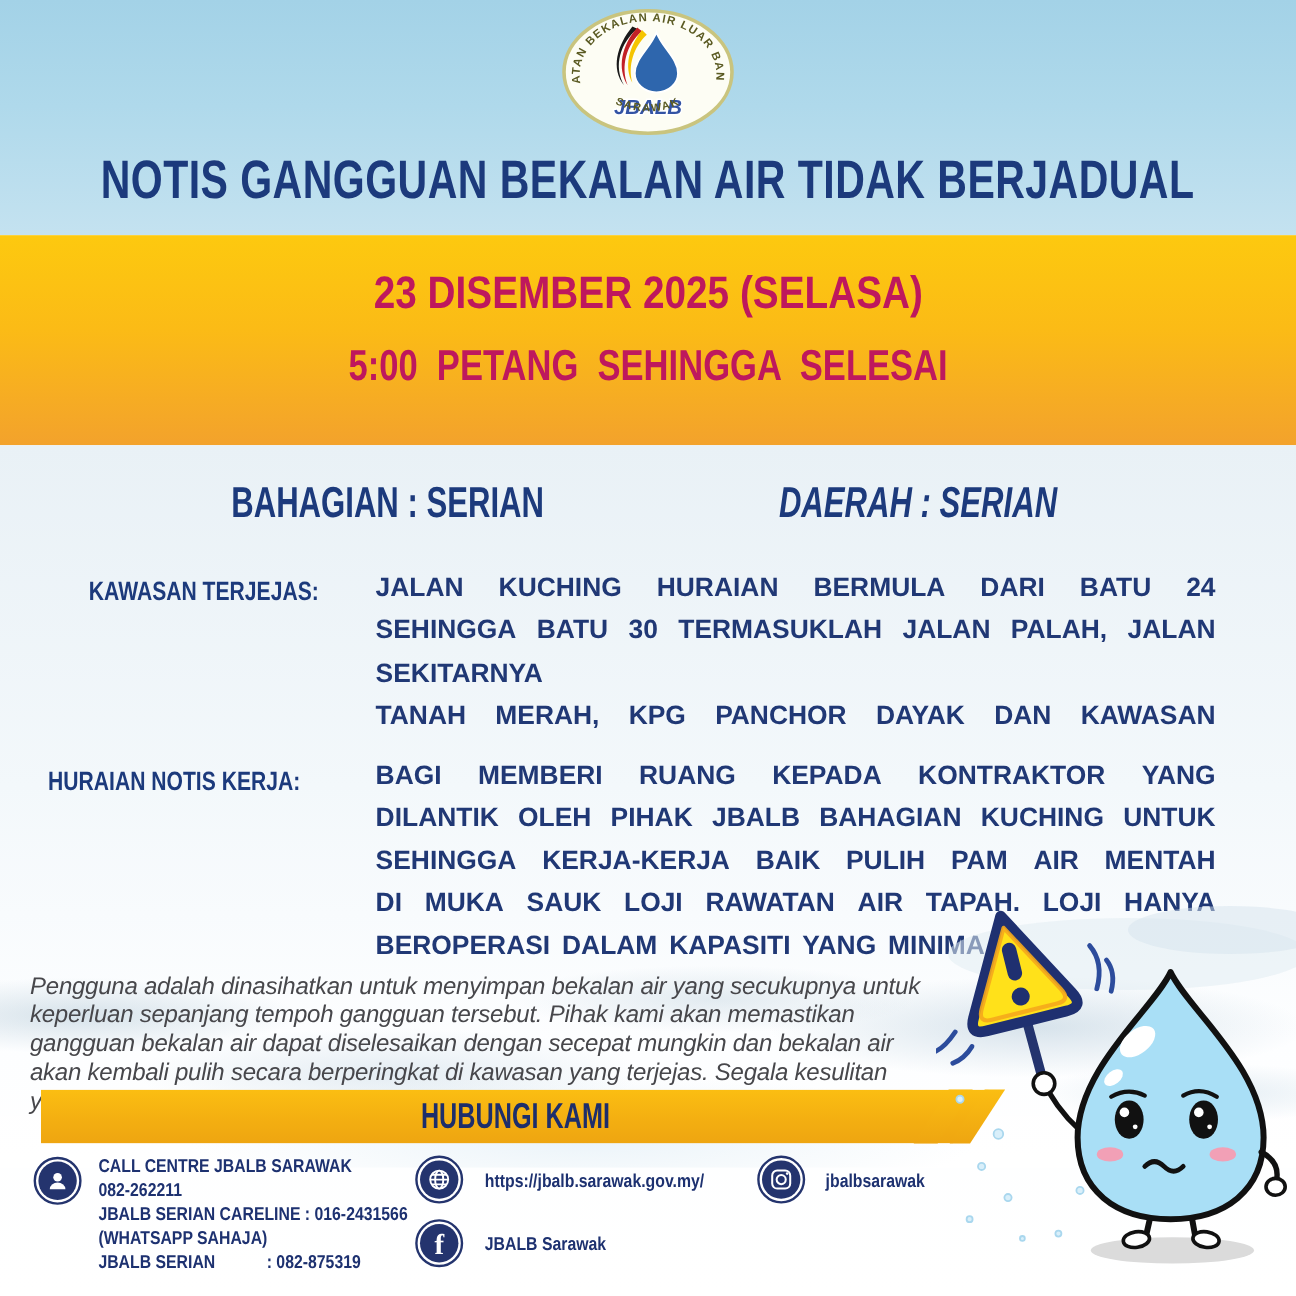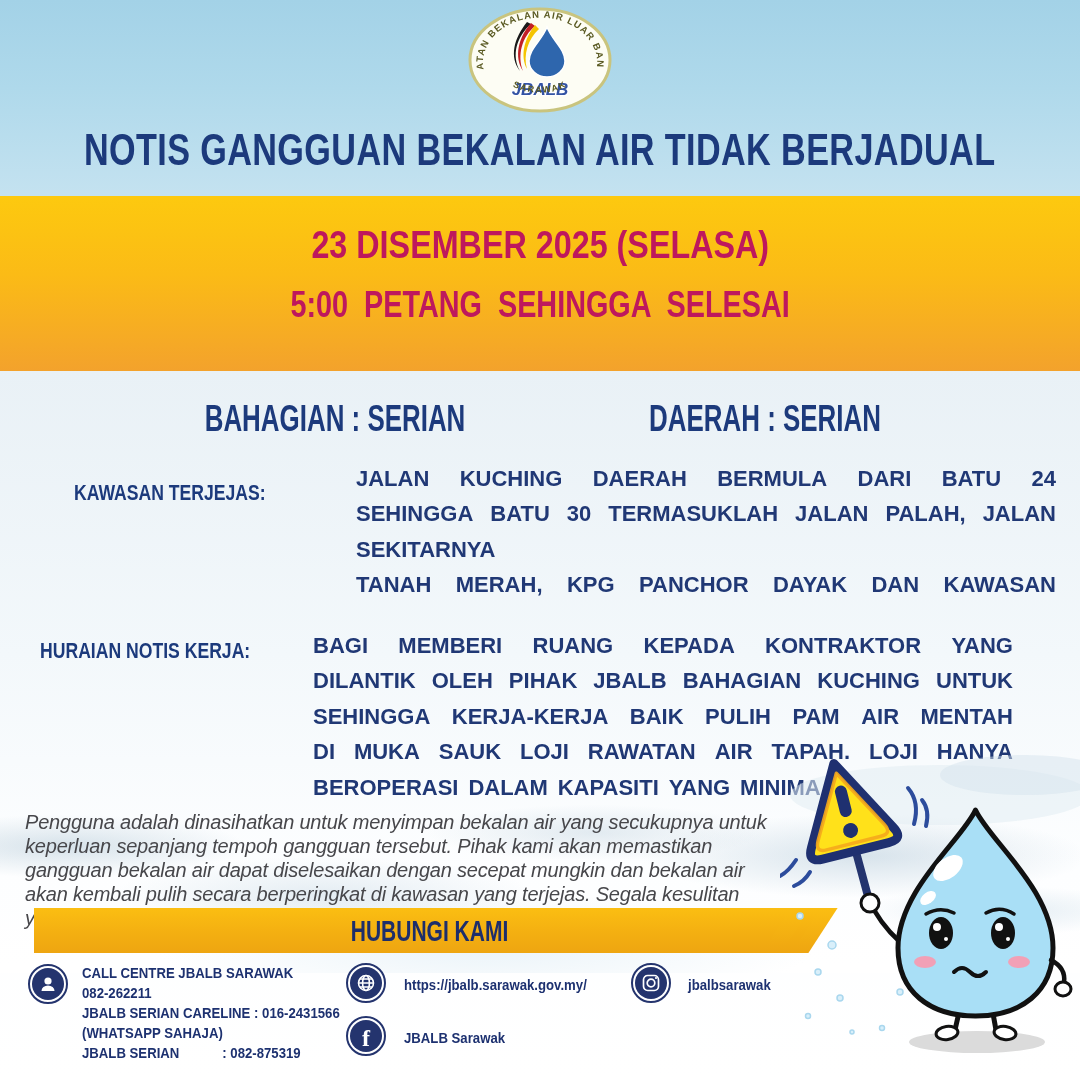--- a/index.html
+++ b/index.html
@@ -20,28 +20,28 @@
   .sched-date,.sched-time{position:absolute;left:0;width:1080px;text-align:center;white-space:nowrap;color:#be185d;font-weight:bold;}
   .sched-date{top:224px;font-size:38px;}
   .sched-date span{display:inline-block;transform:scaleX(.85);}
   .sched-time{top:284px;font-size:36px;text-decoration:underline;}
   .sched-time span{display:inline-block;transform:scaleX(.80);word-spacing:10px;}
   
   .main-bg{position:absolute;left:0;top:371px;width:1080px;height:709px;
     background:linear-gradient(180deg,#E9F1F6 0%,#F3F8FB 40%,#FDFEFF 70%,#FFFFFF 100%);}
   .region-head{position:absolute;top:398px;font-size:36px;font-weight:bold;color:#1C3A7C;text-align:center;white-space:nowrap;}
   .region-head span{display:inline-block;transform:scaleX(.72);}
-  .region-bahagian{left:95px;width:480px;}
-  .region-daerah{left:580px;width:370px;}
+  .region-bahagian{left:83px;width:480px;}
+  .region-daerah{left:580px;width:370px;font-style:italic;}
   .sec-label{position:absolute;font-size:22px;font-weight:bold;color:#1C3A7C;white-space:nowrap;
     transform:scaleX(.80);transform-origin:left center;}
   .label-affected{left:74px;top:480px;}
   .label-work{left:40px;top:638px;}
   .para{position:absolute;left:313px;width:700px;color:#203875;font-weight:bold;font-size:22px;}
-  .para-affected{top:461px;margin-left:43px;}
+  .para-affected{top:472px;}
   .para-work{top:628px;}
   .tline{display:flex;justify-content:space-between;height:35.5px;align-items:center;white-space:nowrap;}
   .tline.last{justify-content:flex-start;gap:.45em;}
   .disclaimer{position:absolute;left:25px;top:810px;width:752px;
     font-size:20px;font-style:italic;color:#47474B;line-height:24px;letter-spacing:-.2px;}
   
   .splash{position:absolute;left:0;top:778px;width:1080px;height:195px;pointer-events:none;
     background:
       radial-gradient(ellipse 260px 45px at 6% 35%,rgba(168,193,209,.45),transparent 70%),
       radial-gradient(ellipse 300px 55px at 30% 60%,rgba(190,210,224,.40),transparent 70%),
@@ -126,21 +126,21 @@
   <div class="splash"></div>
 
   <div class="region-head region-bahagian"><span>BAHAGIAN : SERIAN</span></div>
   <div class="region-head region-daerah"><span>DAERAH : SERIAN</span></div>
 
   <div class="sec-label label-affected">KAWASAN TERJEJAS:</div>
   <div class="para para-affected">
     <div class="tline">
         <span>JALAN</span>
         <span>KUCHING</span>
-        <span>DAERAH</span>
+        <span>HURAIAN</span>
         <span>BERMULA</span>
         <span>DARI</span>
         <span>BATU</span>
         <span>24</span>
       </div>
     <div class="tline">
         <span>SEHINGGA</span>
         <span>BATU</span>
         <span>30</span>
         <span>TERMASUKLAH</span>

